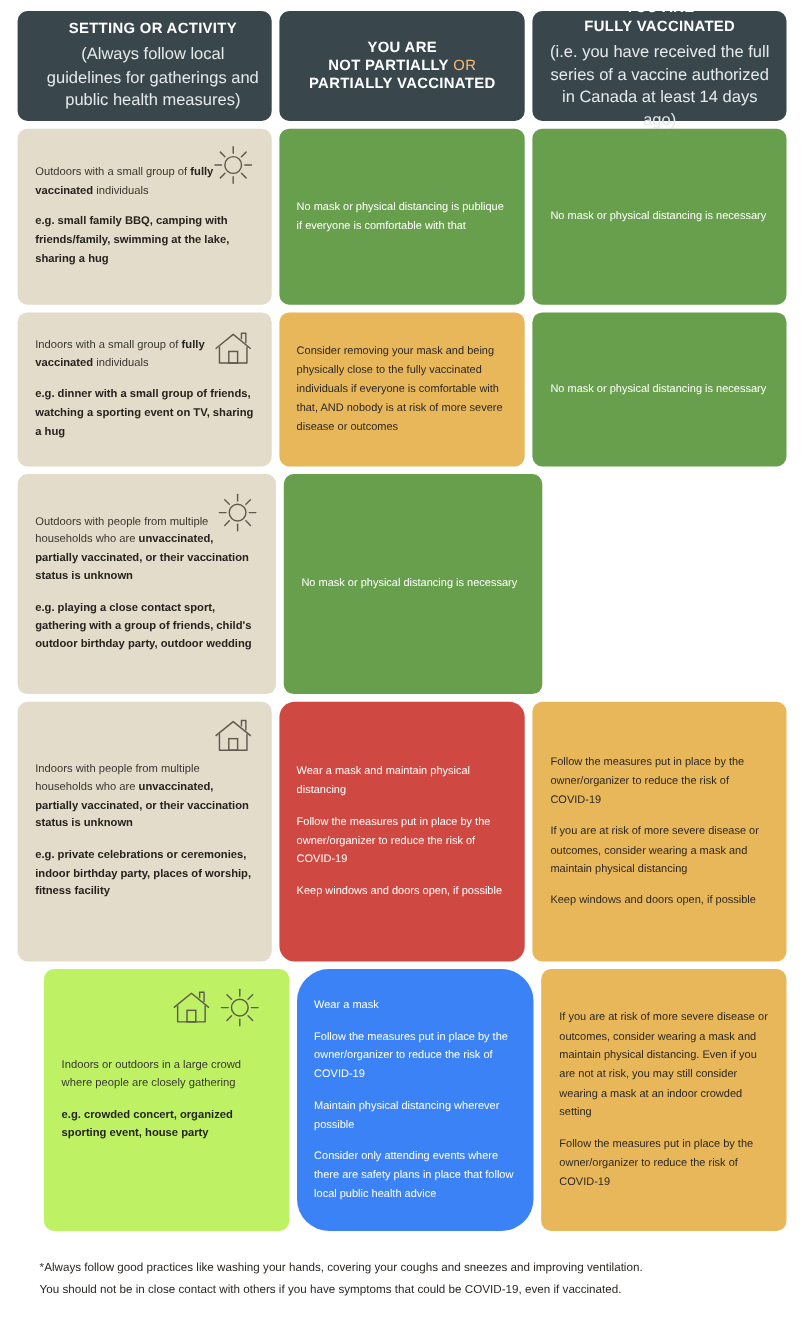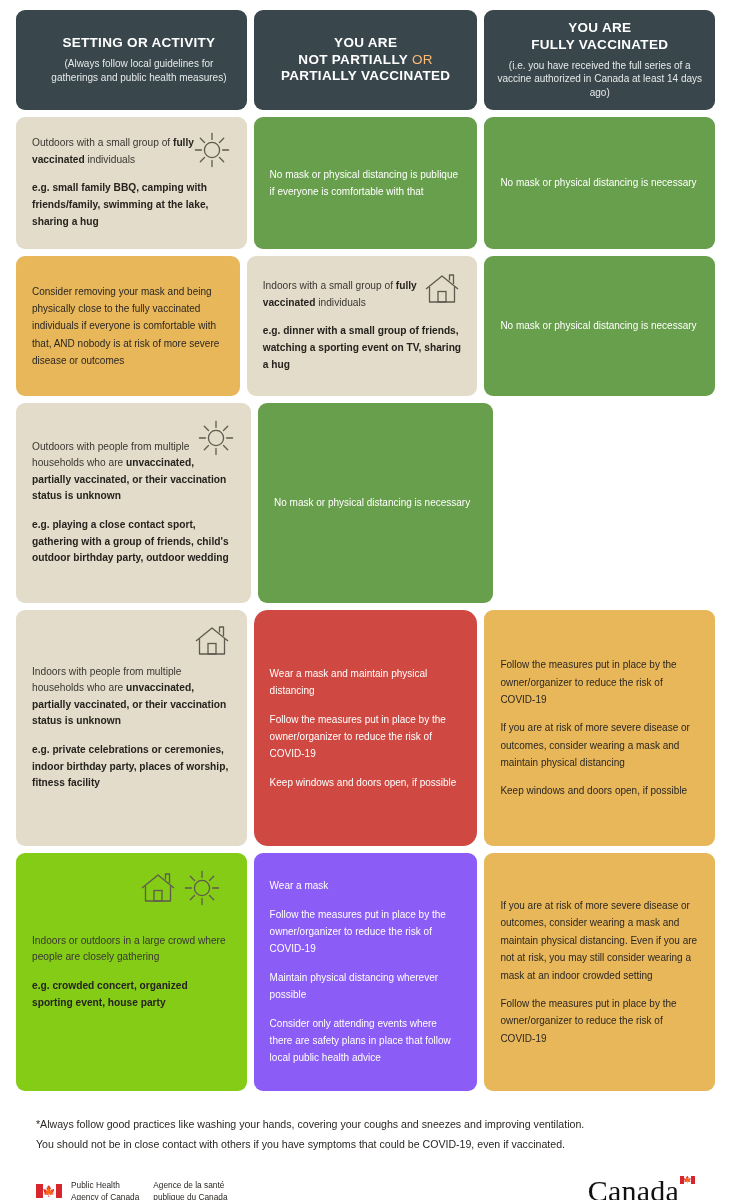--- a/index.html
+++ b/index.html
@@ -38,21 +38,21 @@
   .hdr-2 { width: 228px; }
   .hdr-3 { width: 235px; }
   .hdr-title {
     font-size: 13.5px;
     font-weight: bold;
     letter-spacing: .3px;
     line-height: 1.25;
   }
   .hdr-title .reg { font-weight: normal; color: #fdba74; }
   .hdr-sub {
-    font-size: 10px;
+    font-size: 15px;
     line-height: 1.38;
     margin-top: 5px;
     color: #e6e9ea;
   }
   .hdr-2 .hdr-title { font-size: 13.5px; }
 
   
   .grid-row {
     display: flex;
     gap: 7px;
@@ -87,21 +87,21 @@
   
   .icons {
     position: absolute;
     display: flex;
     gap: 6px;
     align-items: center;
   }
   .ico { display: block; }
 
   
-  .r1 .cell { height: 132px; }
+  .r1 .cell { height: 160px; }
   .r2 .cell { height: 140px; }
   .r3 .cell { height: 200px; }
   .r4 .cell { height: 236px; }
   .r5 .cell { height: 238px; }
 
   
   .footnote {
     margin-top: 24px;
     padding: 0 20px;
     font-size: 10.6px;
@@ -211,34 +211,34 @@
           <div class="eg">e.g. small family BBQ, camping with friends/family, swimming at the lake, sharing a hug</div>
         </div>
         <div class="cell c2" style="background: rgb(104, 159, 76); color: rgb(255, 255, 255);">
           <p>No mask or physical distancing is publique if everyone is comfortable with that</p>
         </div>
         <div class="cell c3" style="background: rgb(104, 159, 76); color: rgb(255, 255, 255);">
           <p>No mask or physical distancing is necessary</p>
         </div>
       </div>
       <div class="grid-row r2">
-        <div class="cell c2" style="background: rgb(232, 183, 90); color: rgb(43, 39, 35);">
-          <p>Consider removing your mask and being physically close to the fully vaccinated individuals if everyone is comfortable with that, AND nobody is at risk of more severe disease or outcomes</p>
-        </div>
         <div class="cell c1 beige" style="background: rgb(227, 220, 202);">
           <div class="icons" style="right: 16px; top: 16px;">
             <svg class="ico" width="38" height="34" viewBox="0 0 38 34">
               <path d="M3 17 L19 4 L35 17" fill="none" stroke="#5e5a50" stroke-width="1.3" stroke-linejoin="round"></path>
               <path d="M6.5 15 L6.5 30 L31.5 30 L31.5 15" fill="none" stroke="#5e5a50" stroke-width="1.3" stroke-linejoin="round"></path>
               <rect x="15" y="19.5" width="8" height="10.5" fill="none" stroke="#5e5a50" stroke-width="1.3"></rect>
               <path d="M26.5 8.5 L26.5 3 L30.5 3 L30.5 12" fill="none" stroke="#5e5a50" stroke-width="1.3" stroke-linejoin="round"></path>
             </svg>
           </div>
           <div class="setting-text">Indoors with a small group of <b>fully vaccinated</b> individuals</div>
           <div class="eg">e.g. dinner with a small group of friends, watching a sporting event on TV, sharing a hug</div>
+        </div>
+        <div class="cell c2" style="background: rgb(232, 183, 90); color: rgb(43, 39, 35);">
+          <p>Consider removing your mask and being physically close to the fully vaccinated individuals if everyone is comfortable with that, AND nobody is at risk of more severe disease or outcomes</p>
         </div>
         <div class="cell c3" style="background: rgb(104, 159, 76); color: rgb(255, 255, 255);">
           <p>No mask or physical distancing is necessary</p>
         </div>
       </div>
       <div class="grid-row r3">
         <div class="cell c1 beige" style="background: rgb(227, 220, 202);">
           <div class="icons" style="right: 16px; top: 16px;">
             <svg class="ico" width="38" height="38" viewBox="0 0 38 38">
               <circle cx="19" cy="19" r="7.6" fill="none" stroke="#5e5a50" stroke-width="1.3"></circle>
@@ -277,21 +277,21 @@
           <p>Follow the measures put in place by the owner/organizer to reduce the risk of COVID-19</p>
           <p>Keep windows and doors open, if possible</p>
         </div>
         <div class="cell c3" style="background: rgb(232, 183, 90); color: rgb(43, 39, 35);">
           <p>Follow the measures put in place by the owner/organizer to reduce the risk of COVID-19</p>
           <p>If you are at risk of more severe disease or outcomes, consider wearing a mask and maintain physical distancing</p>
           <p>Keep windows and doors open, if possible</p>
         </div>
       </div>
       <div class="grid-row r5">
-        <div class="cell c1 beige" style="background: #84cc16;">
+        <div class="cell c1 beige" style="background: #bef264; margin-left: 24px;">
           <div class="icons" style="right: 26px; top: 16px;">
             <svg class="ico" width="38" height="34" viewBox="0 0 38 34">
               <path d="M3 17 L19 4 L35 17" fill="none" stroke="#5e5a50" stroke-width="1.3" stroke-linejoin="round"></path>
               <path d="M6.5 15 L6.5 30 L31.5 30 L31.5 15" fill="none" stroke="#5e5a50" stroke-width="1.3" stroke-linejoin="round"></path>
               <rect x="15" y="19.5" width="8" height="10.5" fill="none" stroke="#5e5a50" stroke-width="1.3"></rect>
               <path d="M26.5 8.5 L26.5 3 L30.5 3 L30.5 12" fill="none" stroke="#5e5a50" stroke-width="1.3" stroke-linejoin="round"></path>
             </svg>
             <svg class="ico" width="38" height="38" viewBox="0 0 38 38">
               <circle cx="19" cy="19" r="7.6" fill="none" stroke="#5e5a50" stroke-width="1.3"></circle>
               <line x1="19.0" y1="8.4" x2="19.0" y2="2.4" stroke="#5e5a50" stroke-width="1.3" stroke-linecap="round"></line>
@@ -300,21 +300,21 @@
               <line x1="26.5" y1="26.5" x2="30.7" y2="30.7" stroke="#5e5a50" stroke-width="1.3" stroke-linecap="round"></line>
               <line x1="19.0" y1="29.6" x2="19.0" y2="35.6" stroke="#5e5a50" stroke-width="1.3" stroke-linecap="round"></line>
               <line x1="11.5" y1="26.5" x2="7.3" y2="30.7" stroke="#5e5a50" stroke-width="1.3" stroke-linecap="round"></line>
               <line x1="8.4" y1="19.0" x2="2.4" y2="19.0" stroke="#5e5a50" stroke-width="1.3" stroke-linecap="round"></line>
               <line x1="11.5" y1="11.5" x2="7.3" y2="7.3" stroke="#5e5a50" stroke-width="1.3" stroke-linecap="round"></line>
             </svg>
           </div>
           <div class="setting-text">Indoors or outdoors in a large crowd where people are closely gathering</div>
           <div class="eg">e.g. crowded concert, organized sporting event, house party</div>
         </div>
-        <div class="cell c2" style="background: #8b5cf6; color: rgb(255, 255, 255);">
+        <div class="cell c2" style="background: #3b82f6; color: rgb(255, 255, 255); border-radius: 29px;">
           <p>Wear a mask</p>
           <p>Follow the measures put in place by the owner/organizer to reduce the risk of COVID-19</p>
           <p>Maintain physical distancing wherever possible</p>
           <p>Consider only attending events where there are safety plans in place that follow local public health advice</p>
         </div>
         <div class="cell c3" style="background: rgb(232, 183, 90); color: rgb(43, 39, 35);">
           <p>If you are at risk of more severe disease or outcomes, consider wearing a mask and maintain physical distancing. Even if you are not at risk, you may still consider wearing a mask at an indoor crowded setting</p>
           <p>Follow the measures put in place by the owner/organizer to reduce the risk of COVID-19</p>
         </div>
       </div>

